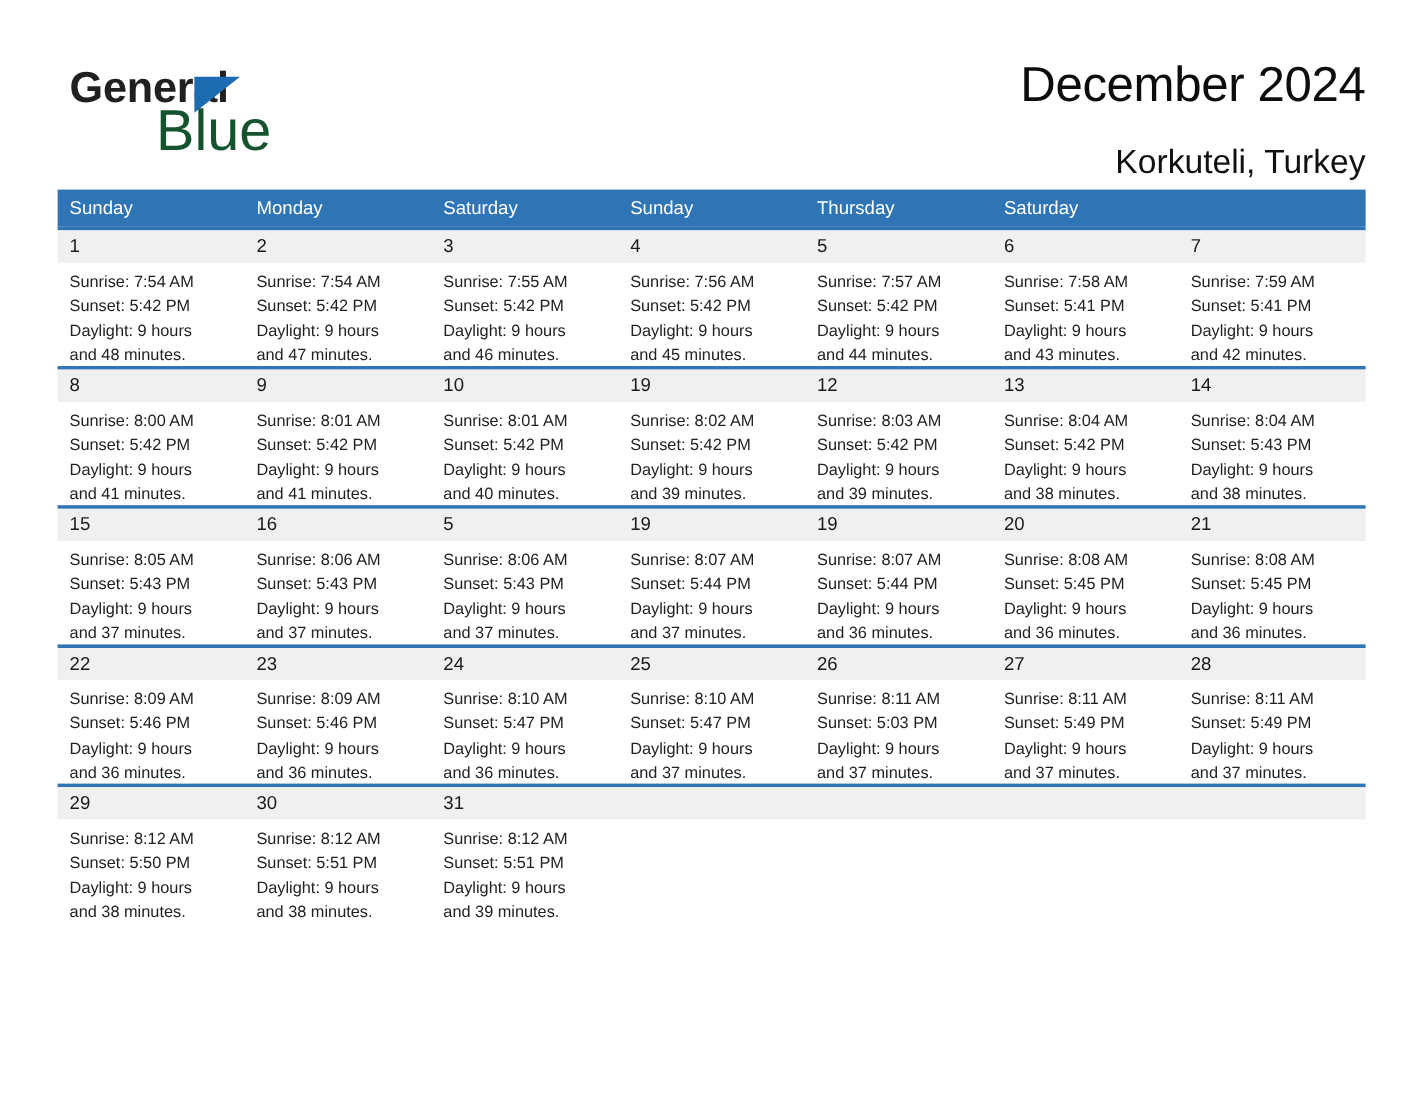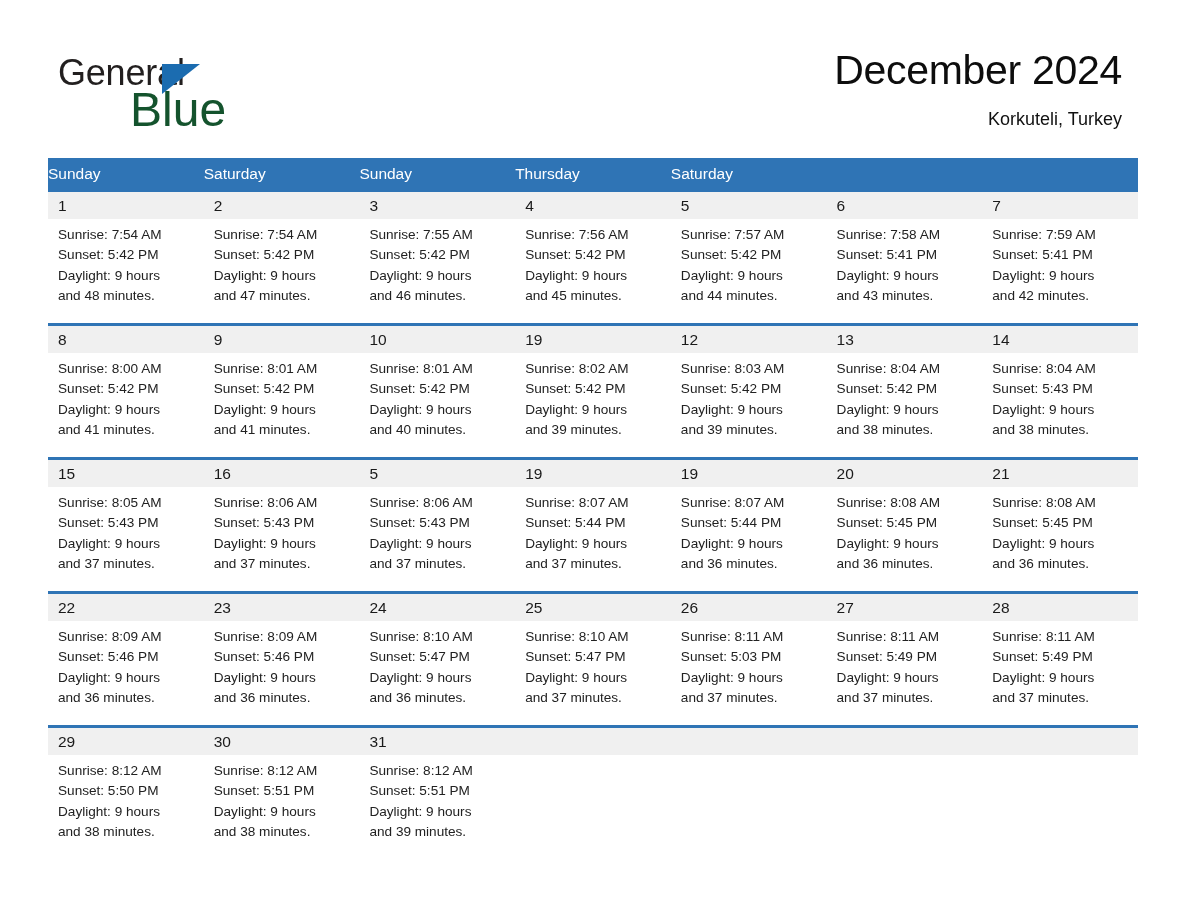--- a/index.html
+++ b/index.html
@@ -23,76 +23,76 @@
     position: absolute;
     left: 10px; top: 8px;
     width: 200px; height: 86px;
   }
   .logo-general {
     position: absolute;
     left: 0; top: 0;
     font-size: 36px;
     letter-spacing: -0.2px;
     color: #221f1f;
-    font-weight: 400;
+    font-weight: 700;
     line-height: 42px;
   }
   .logo-triangle {
     position: absolute;
     left: 104px; top: 12px;
     width: 0; height: 0;
     border-left: 38px solid #1b6cb0;
     border-bottom: 30px solid transparent;
   }
   .logo-blue {
     position: absolute;
     left: 72px; top: 37px;
     font-size: 48px;
     color: #14532d;
     font-weight: 400;
     line-height: 42px;
   }
   .title-block {
     position: absolute;
-    right: 16px; top: 0;
+    right: 0; top: 0;
     text-align: right;
   }
   .cal-title {
     font-size: 41px;
     font-weight: 400;
     color: #0d0d0d;
     line-height: 52px;
     letter-spacing: -0.3px;
   }
   .cal-subtitle {
-    font-size: 18px;
+    font-size: 28px;
     font-weight: 400;
     color: #111111;
     line-height: 30px;
-    margin-top: 8px;
+    margin-top: 24px;
   }
 
   
   .calendar {
     position: absolute;
     left: 48px;
     top: 158px;
     width: 1090px;
   }
   .weekday-header {
     display: grid;
     grid-template-columns: repeat(7, 1fr);
     background: #2f74b5;
     height: 31px;
   }
   .weekday {
     color: #ffffff;
     font-size: 15.5px;
     line-height: 31px;
-    padding-left: 0;
+    padding-left: 10px;
     white-space: nowrap;
   }
 
   .week {
     position: relative;
     border-top: 3px solid #2f74b5;
   }
   .week:first-of-type { border-top: none; }
 
   .daynum-row {
@@ -104,21 +104,21 @@
   .daynum {
     font-size: 15.5px;
     line-height: 27px;
     padding-left: 10px;
     color: #1a1a1a;
   }
   .details-row {
     display: grid;
     grid-template-columns: repeat(7, 1fr);
     background: #ffffff;
-    height: 104px;
+    height: 86px;
   }
   .cell-details {
     padding: 6px 8px 0 10px;
   }
   .cell-details div {
     font-size: 13.6px;
     line-height: 20.3px;
     color: #222222;
     white-space: nowrap;
   }
@@ -141,20 +141,21 @@
       <div class="cal-title">December 2024</div>
       <div class="cal-subtitle">Korkuteli, Turkey</div>
     </div>
 
   </div>
 
   <div class="calendar">
 
     <div class="weekday-header">
       <div class="weekday">Sunday</div>
+      <div class="weekday">Monday</div>
       <div class="weekday">Saturday</div>
       <div class="weekday">Sunday</div>
       <div class="weekday">Thursday</div>
       <div class="weekday">Saturday</div>
     </div>
 
     <div class="week">
       <div class="daynum-row">
         <div class="daynum">1</div>
         <div class="daynum">2</div>

